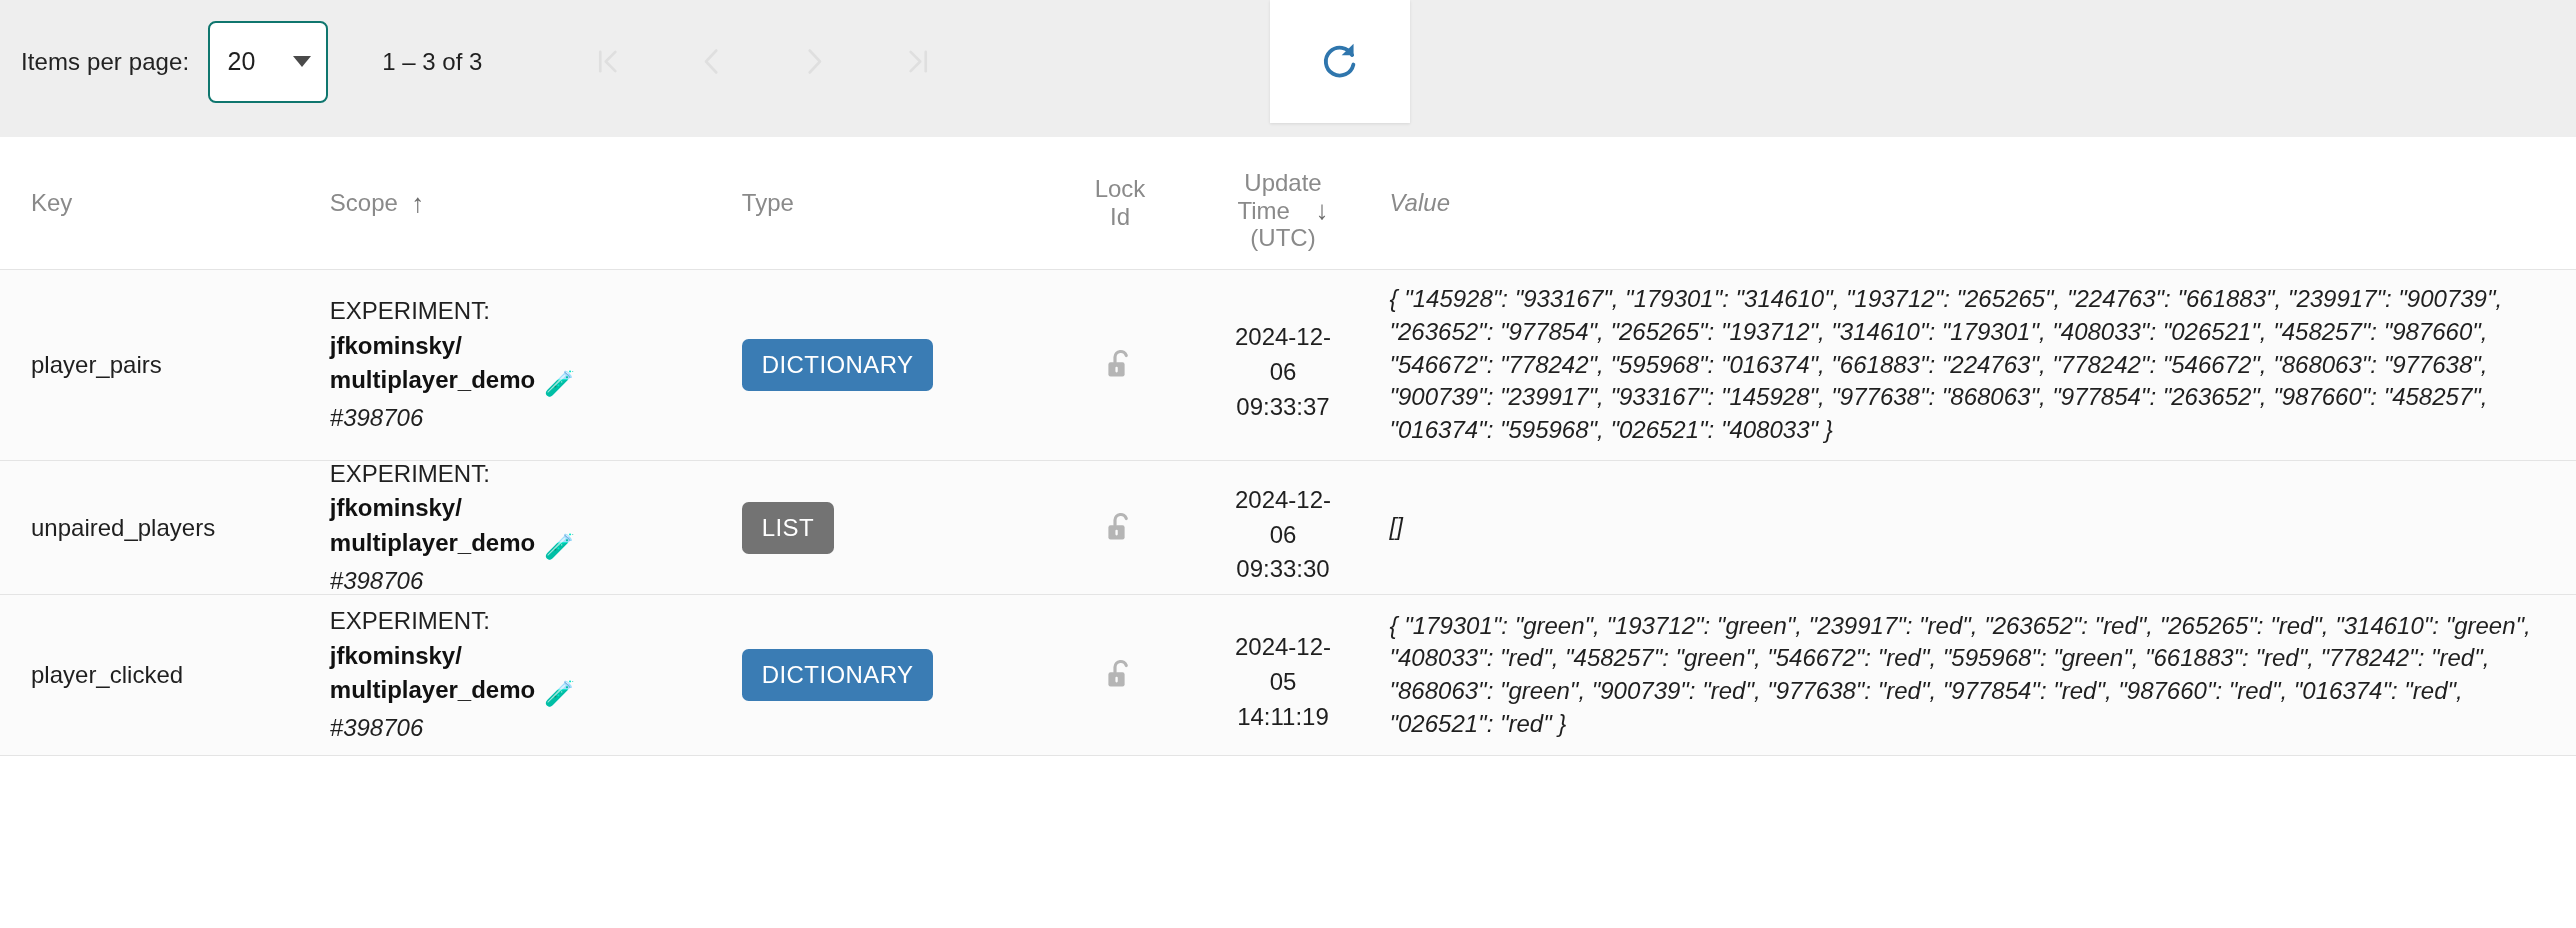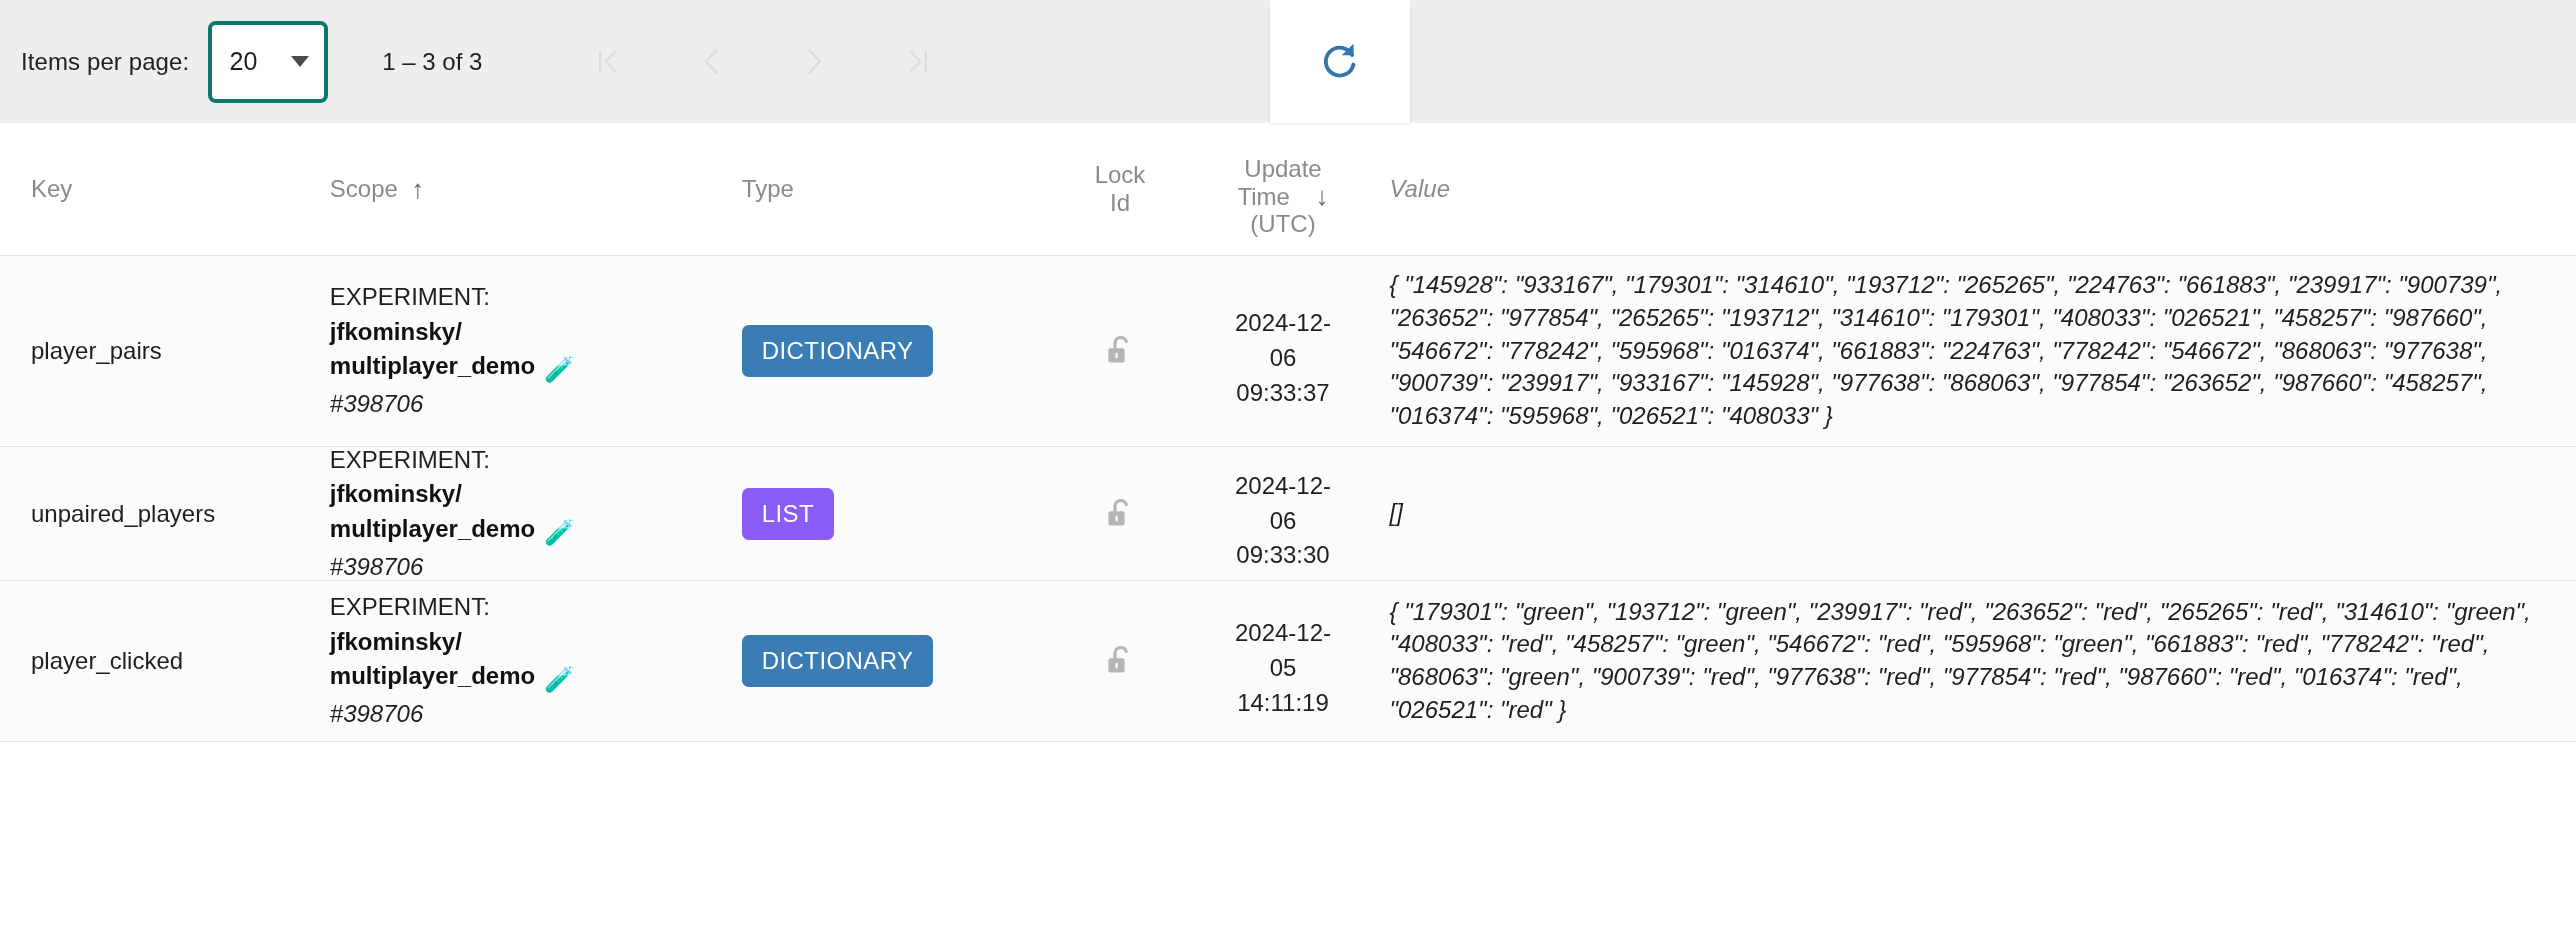--- a/index.html
+++ b/index.html
@@ -7,21 +7,21 @@
     width:2576px;height:928px;
     background:#ffffff;
     font-family:"Liberation Sans", sans-serif;
     color:#1f1f1f;
     overflow:hidden;
   }
 
   
   .paginator{
     position:relative;
-    height:123px;
+    height:137px;
     background:#eeeeee;
     display:flex;
     align-items:flex-start;
     box-sizing:border-box;
   }
   .pag-inner{
     display:flex;
     align-items:center;
     height:123px;
     padding-left:21px;
@@ -29,21 +29,21 @@
   .ipp-label{
     font-size:24px;
     color:#222;
     letter-spacing:0.1px;
     white-space:nowrap;
   }
   .select-box{
     margin-left:19px;
     width:120px;
     height:82px;
-    border:4px solid #0f766e;
+    border:2px solid #0f766e;
     border-radius:7.7px;
     background:#ffffff;
     display:flex;
     align-items:center;
     justify-content:space-between;
     box-sizing:border-box;
     padding:0 15.3px 0 17.3px;
   }
   .select-value{font-size:25px;color:#1f1f1f;}
   .caret{
@@ -295,21 +295,21 @@
     </div>
     <div class="cell c-scope">
       <div class="scope-wrap">
         <div class="scope-prefix">EXPERIMENT:</div>
         <div class="scope-name">jfkominsky/</div>
         <div><span class="scope-name">multiplayer_demo</span><span class="flask">🧪</span></div>
         <div class="scope-id">#398706</div>
       </div>
     </div>
     <div class="cell c-type">
-      <span class="badge" style="background:#8b5cf6">LIST</span>
+      <span class="badge" style="background:#737373">LIST</span>
     </div>
     <div class="cell c-lock">
       <span class="lock-icon">
         <svg width="33" height="36" viewBox="0 0 24 26">
           <path d="M8 11 V7.2 a4.2 4.2 0 0 1 8.2 -1.1" stroke="#b5b5b5" stroke-width="2.3" fill="none" stroke-linecap="round"></path>
           <rect x="3.2" y="11" width="11.8" height="10.4" rx="1.6" fill="#b5b5b5"></rect>
           <rect x="8.3" y="14.2" width="1.7" height="4.2" rx="0.8" fill="#fbfbfb"></rect>
         </svg>
       </span>
     </div>

